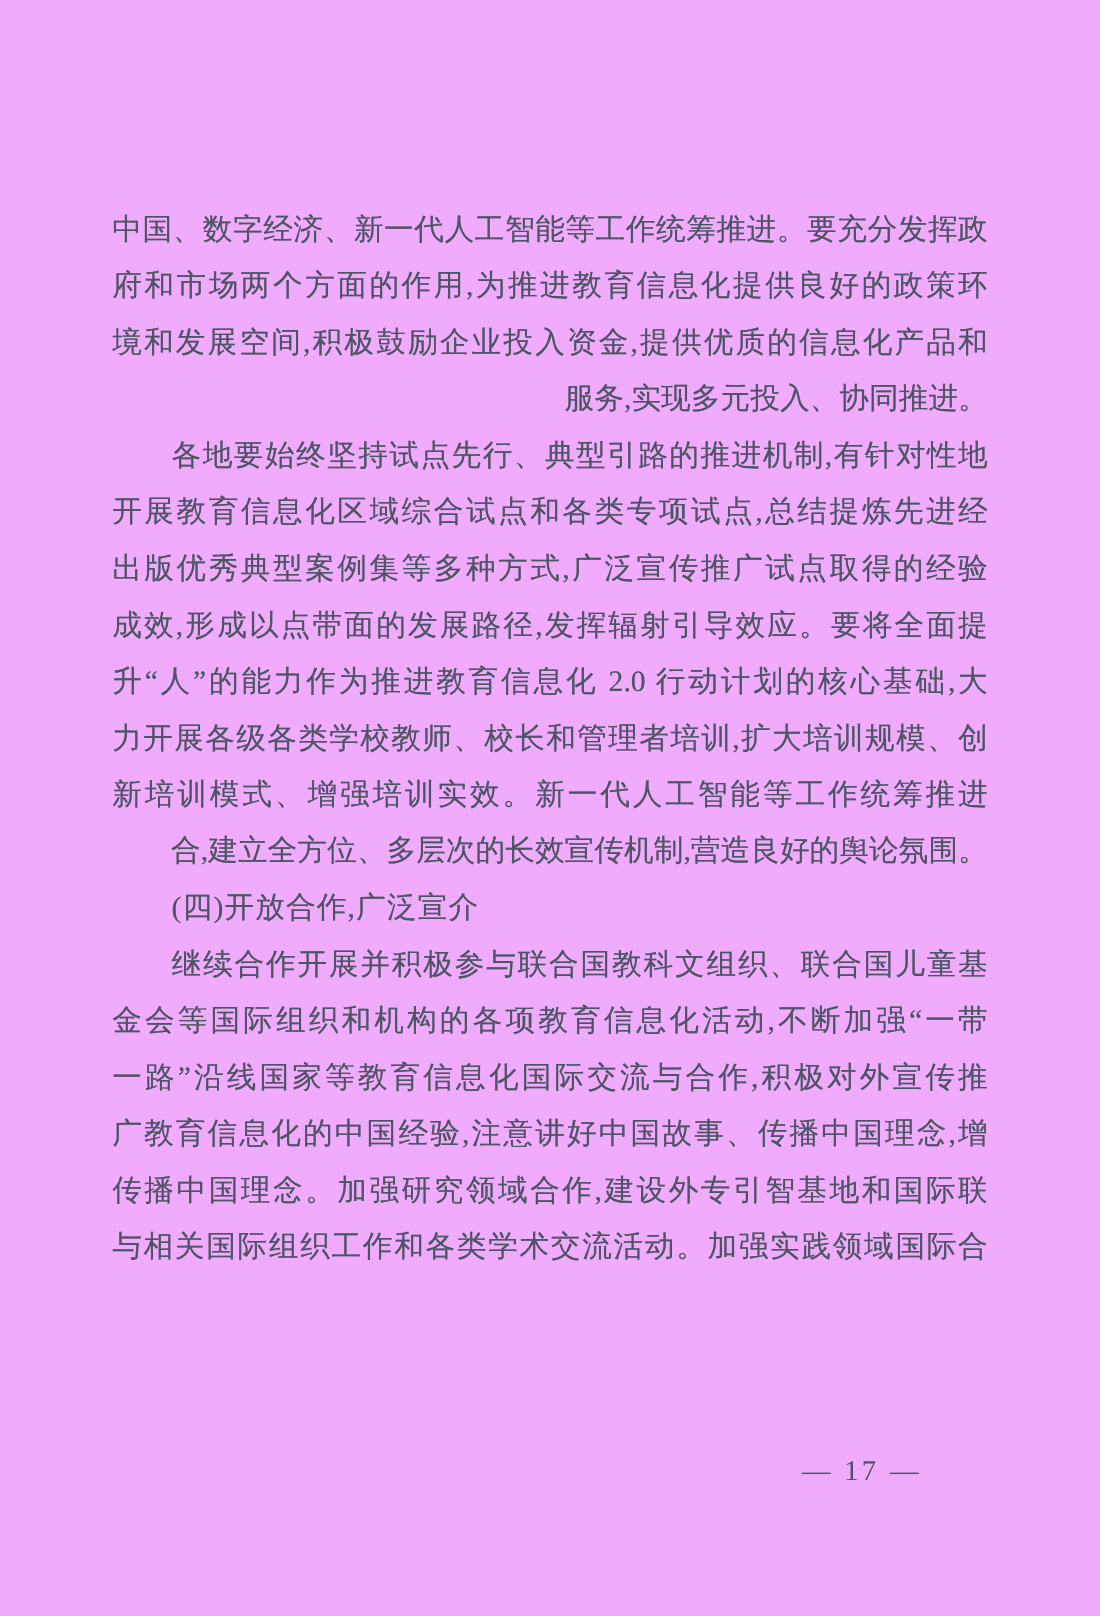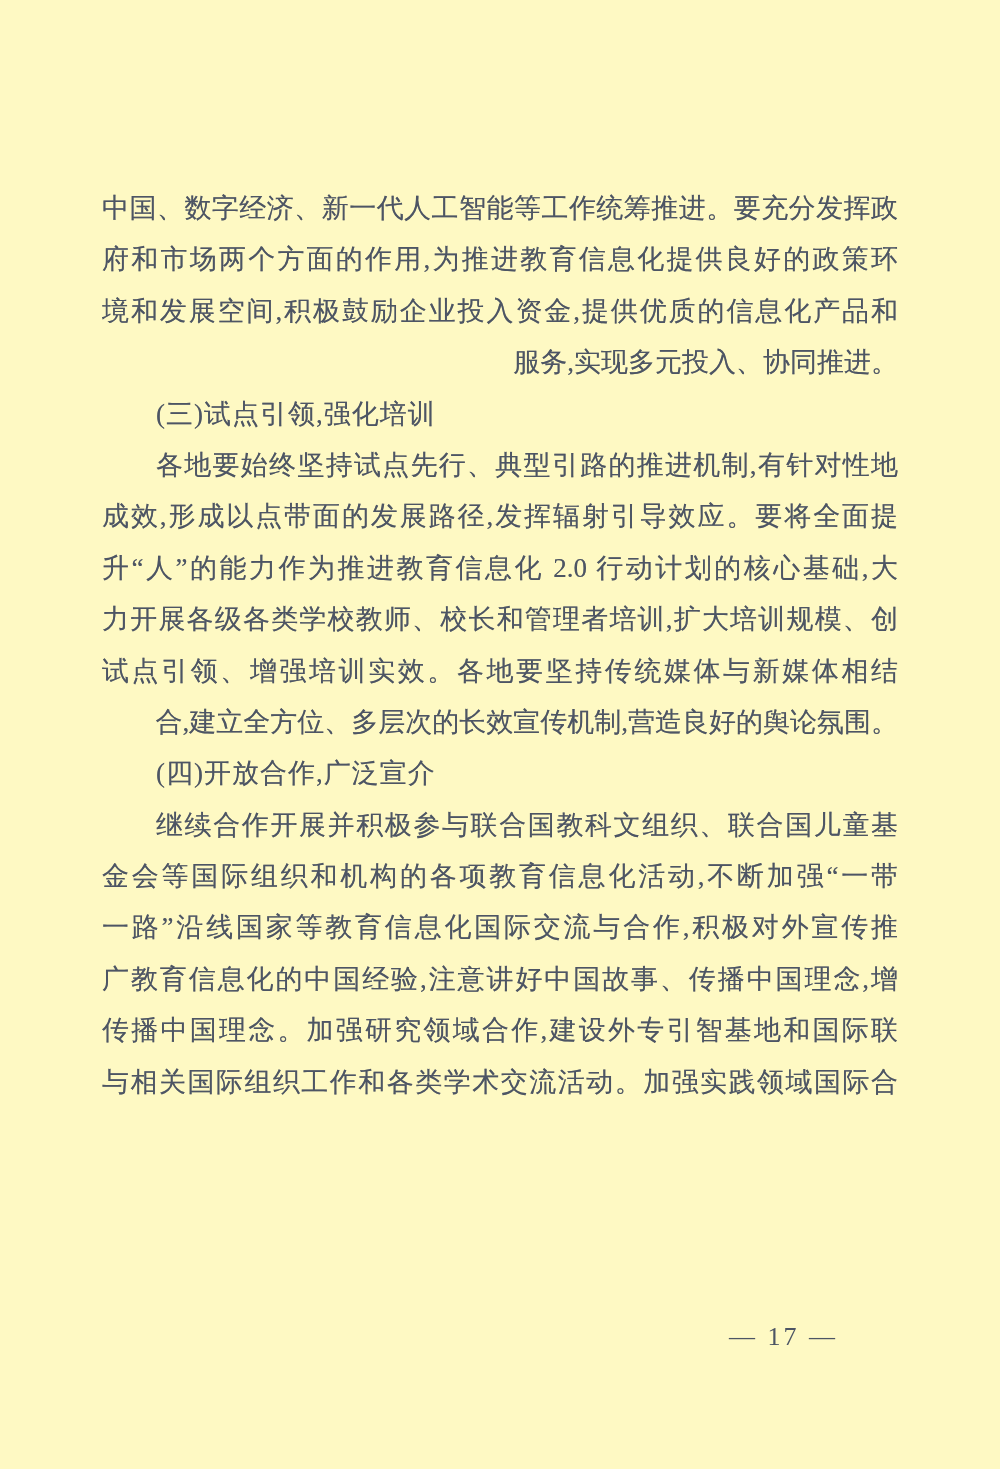--- a/index.html
+++ b/index.html
@@ -4,21 +4,21 @@
 <style>
   html, body {
     margin: 0;
     padding: 0;
     background: #ffffff;
   }
   .page {
     position: relative;
     width: 1000px;
     height: 1469px;
-    background: #fef9c3;
+    background: #f0abfc;
     overflow: hidden;
     font-family: "Liberation Serif", serif;
     color: #4d5564;
   }
   .textblock {
     position: absolute;
     left: 102px;
     top: 183px;
     width: 796px;
   }
@@ -62,26 +62,27 @@
 </style>
 </head>
 <body>
 
 <div class="page">
   <div class="textblock">
     <div class="line flush">中国、数字经济、新一代人工智能等工作统筹推进。要充分发挥政</div>
     <div class="line flush">府和市场两个方面的作用,为推进教育信息化提供良好的政策环</div>
     <div class="line flush">境和发展空间,积极鼓励企业投入资金,提供优质的信息化产品和</div>
     <div class="line end">服务,实现多元投入、协同推进。</div>
-    <div class="line heading">(三)试点引领,强化培训</div>
     <div class="line indent">各地要始终坚持试点先行、典型引路的推进机制,有针对性地</div>
+    <div class="line flush">开展教育信息化区域综合试点和各类专项试点,总结提炼先进经</div>
+    <div class="line flush">出版优秀典型案例集等多种方式,广泛宣传推广试点取得的经验</div>
     <div class="line flush">成效,形成以点带面的发展路径,发挥辐射引导效应。要将全面提</div>
     <div class="line flush">升“人”的能力作为推进教育信息化 2.0 行动计划的核心基础,大</div>
     <div class="line flush">力开展各级各类学校教师、校长和管理者培训,扩大培训规模、创</div>
-    <div class="line flush">试点引领、增强培训实效。各地要坚持传统媒体与新媒体相结</div>
+    <div class="line flush">新培训模式、增强培训实效。新一代人工智能等工作统筹推进</div>
     <div class="line end">合,建立全方位、多层次的长效宣传机制,营造良好的舆论氛围。</div>
     <div class="line heading">(四)开放合作,广泛宣介</div>
     <div class="line indent">继续合作开展并积极参与联合国教科文组织、联合国儿童基</div>
     <div class="line flush">金会等国际组织和机构的各项教育信息化活动,不断加强“一带</div>
     <div class="line flush">一路”沿线国家等教育信息化国际交流与合作,积极对外宣传推</div>
     <div class="line flush">广教育信息化的中国经验,注意讲好中国故事、传播中国理念,增</div>
     <div class="line flush">传播中国理念。加强研究领域合作,建设外专引智基地和国际联</div>
     <div class="line flush">与相关国际组织工作和各类学术交流活动。加强实践领域国际合</div>
   </div>
   <div class="page-number">— 17 —</div>

